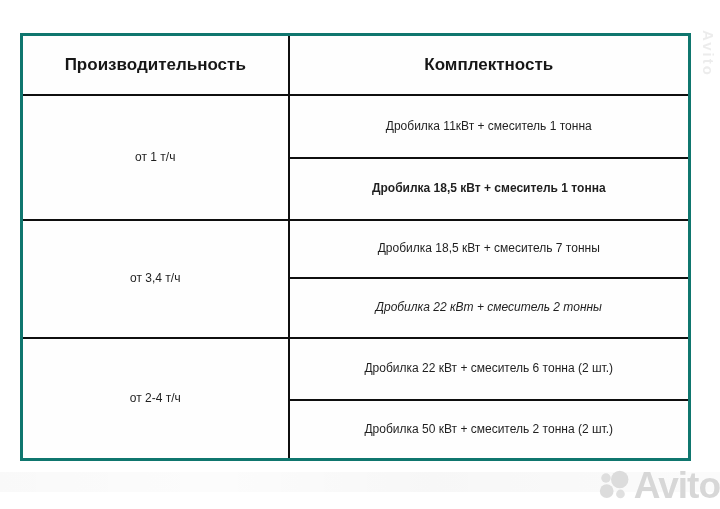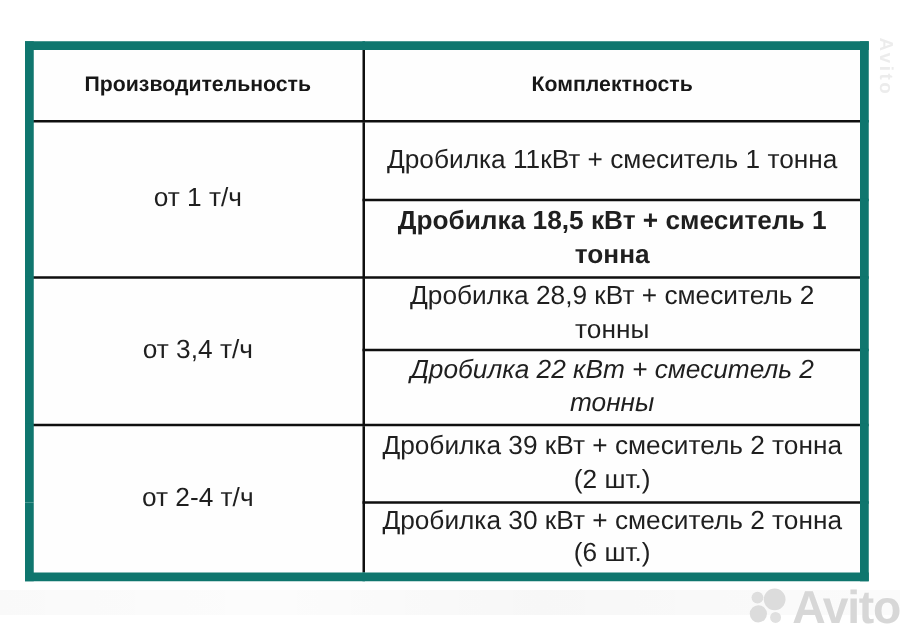--- a/index.html
+++ b/index.html
@@ -33,25 +33,25 @@
     background: #ffffff;
   }
   table.spec col.c1 { width: 267px; }
   table.spec col.c2 { width: 401px; }
   table.spec td, table.spec th {
     border: 2px solid #0f0f0f;
     text-align: center;
     vertical-align: middle;
     padding: 0 10px;
     color: #1f1f1f;
-    font-size: 21px;
+    font-size: 12px;
     line-height: 1.25;
     background: #fefefe;
   }
-  table.spec { border: 7px solid #0f766e; }
+  table.spec { border: 3px solid #0f766e; }
   table.spec th {
     font-size: 17px;
     font-weight: 700;
     color: #171717;
   }
   tr.rh  { height: 60px; }
   tr.r1  { height: 63px; }
   tr.r2  { height: 62px; font-weight: bold; }
   tr.r3  { height: 58px; }
   tr.r4  { height: 60px; font-style: italic; }
@@ -112,32 +112,32 @@
     <tr class="r1">
       <td rowspan="2">от 1 т/ч</td>
       <td>Дробилка 11кВт + смеситель 1 тонна</td>
     </tr>
     <tr class="r2">
       <td>Дробилка 18,5 кВт + смеситель 1 тонна</td>
     </tr>
 
     <tr class="r3">
       <td rowspan="2">от 3,4 т/ч</td>
-      <td>Дробилка 28,9 кВт + смеситель 2 тонны</td>
+      <td>Дробилка 18,5 кВт + смеситель 7 тонны</td>
     </tr>
     <tr class="r4">
       <td>Дробилка 22 кВт + смеситель 2 тонны</td>
     </tr>
 
     <tr class="r5">
       <td rowspan="2">от 2-4 т/ч</td>
-      <td>Дробилка 39 кВт + смеситель 2 тонна (2 шт.)</td>
+      <td>Дробилка 22 кВт + смеситель 6 тонна (2 шт.)</td>
     </tr>
     <tr class="r6">
-      <td>Дробилка 30 кВт + смеситель 2 тонна (6 шт.)</td>
+      <td>Дробилка 50 кВт + смеситель 2 тонна (2 шт.)</td>
     </tr>
   </tbody>
     </table>
 
   <div class="noise-band"></div>
 
   <div class="wm-vertical">Avito</div>
 
   <div class="wm-bottom">
     <svg class="wm-logo" viewBox="0 0 44 44" aria-hidden="true">

